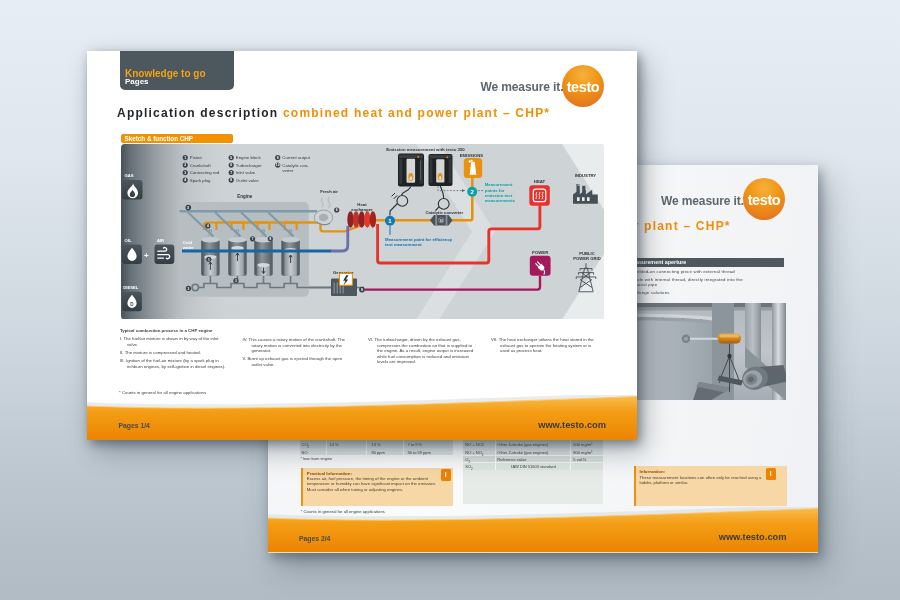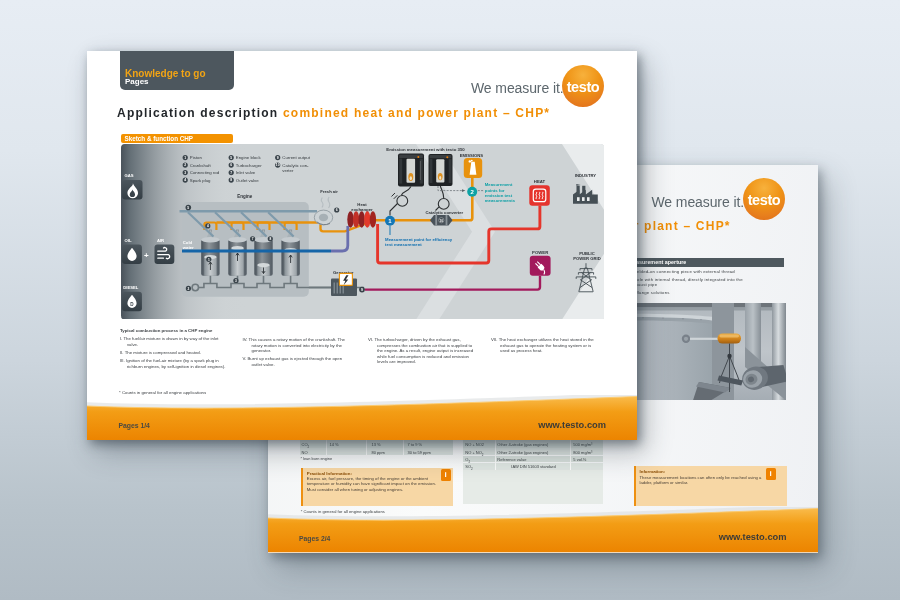--- a/index.html
+++ b/index.html
@@ -5,21 +5,21 @@
 html,body{margin:0;padding:0;width:900px;height:600px;overflow:hidden}
 body{font-family:"Liberation Sans",sans-serif;
 background:linear-gradient(180deg,#e7edf4 0%,#e0e7ee 25%,#ccd5dd 60%,#b8c3cb 85%,#b0bbc4 100%);}
 .page{position:absolute;background:#fff;}
 .front{left:87px;top:51.3px;width:550px;height:389px;z-index:5;
 box-shadow:3px 4px 10px rgba(40,52,62,.50),8px 12px 26px rgba(40,52,62,.32);}
 .back{left:267.5px;top:164.5px;width:550px;height:388px;z-index:2;
 box-shadow:3px 5px 10px rgba(40,52,62,.40),9px 14px 28px rgba(40,52,62,.30);
 background:linear-gradient(100deg,#f2f4f5 0%,#fafbfb 35%,#eff1f4 100%);}
 .logo{position:absolute;left:475.4px;top:13.7px;width:42px;height:42px}
-.wemeasure{position:absolute;top:29.2px;right:73.5px;font-size:14px;font-weight:normal;color:#5d676d;letter-spacing:-.1px}
+.wemeasure{position:absolute;top:29.2px;right:73.5px;font-size:12px;font-weight:bold;color:#5d676d;letter-spacing:-.1px}
 .title{position:absolute;left:30px;top:54.6px;font-size:12px;font-weight:bold;letter-spacing:1.22px;color:#23272b;white-space:nowrap}
 .title .o{color:#f18f06}
 .kbox{position:absolute;left:32.5px;top:0;width:114px;height:38.6px;background:#4d575e;border-radius:0 0 5px 5px}
 .kbox .l1{position:absolute;left:5.5px;top:16.8px;font-size:10px;font-weight:bold;color:#f2a414}
 .kbox .l2{position:absolute;left:5.5px;top:25.5px;font-size:8px;font-weight:bold;color:#fff}
 .sbar{position:absolute;left:33.5px;top:82.6px;width:112px;height:9.6px;background:#f39200;border-radius:2px;color:#fff;font-size:6.3px;font-weight:bold;line-height:9.6px;padding-left:4px;box-sizing:border-box}
 .diagram{position:absolute;left:33.5px;top:92.3px;width:483.5px;height:175.6px}
 .cols{position:absolute;top:276.5px;font-size:4.35px;line-height:1.26;color:#3a3e42;width:108px}
 .cols p{margin:0 0 2.6px 7px;text-indent:-7px}
 .cols p.n4{margin-left:9px;text-indent:-9px}

